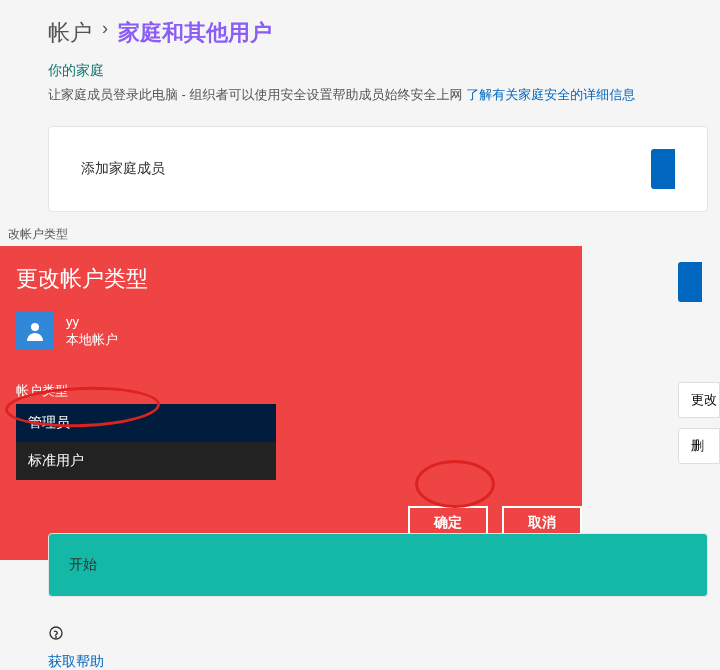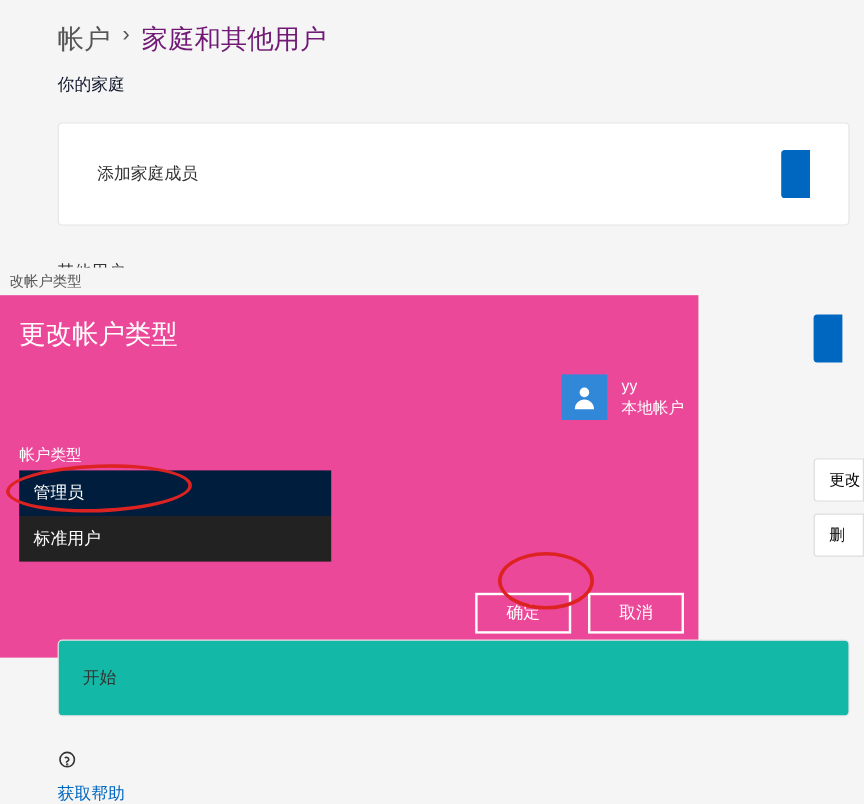--- a/index.html
+++ b/index.html
@@ -2,50 +2,50 @@
 <html><head>
   <meta charset="utf-8">
   <style>
     * { margin: 0; padding: 0; box-sizing: border-box; font-family: "Microsoft YaHei", "Segoe UI", sans-serif; }
     body { width: 720px; height: 670px; background: #f5f5f5; position: relative; overflow: hidden; }
     
     .header { padding: 18px 0 0 48px; }
     .breadcrumb { font-size: 22px; color: #333; display: flex; gap: 10px; }
     .breadcrumb .parent { color: #555; }
     .chevron { color: #555; font-size: 18px; }
-    .breadcrumb .current { color: #701a75; font-weight: 400; }
+    .breadcrumb .current { color: #8b5cf6; font-weight: 700; }
     
     .section { padding: 14px 0 0 48px; }
-    .section-title { font-size: 14px; color: #0f172a; margin-bottom: 6px; }
+    .section-title { font-size: 14px; color: #0f766e; margin-bottom: 6px; }
     .section-desc { font-size: 13px; color: #555; }
     .link { color: #0067c0; cursor: pointer; }
     
     .card { margin: 22px 0 0 48px; background: #fff; border: 1px solid #e5e5e5; border-radius: 4px; padding: 22px 32px; display: flex; justify-content: space-between; align-items: center; width: 660px; }
     .card-text { font-size: 14px; color: #333; }
     .blue-btn { width: 24px; height: 40px; background: #0067c0; border-radius: 3px 0 0 3px; }
     
     .truncated-label { margin: 30px 0 0 48px; font-size: 14px; color: #333; }
     
     .modal-container { position: absolute; top: 223px; left: 0; width: 582px; }
     .modal-title-bar { font-size: 12px; color: #555; padding: 3px 8px; background: #f5f5f5; }
-    .modal { background: #ec4899; color: #fff; padding: 18px 12px 20px 16px; position: relative; }
+    .modal { background: #ef4444; color: #fff; padding: 18px 0 20px 16px; position: relative; }
     .modal-heading { font-size: 22px; font-weight: 300; margin-bottom: 18px; }
-    .user-row { display: flex; align-items: center; gap: 12px; margin-bottom: 20px; justify-content: flex-end; }
+    .user-row { display: flex; align-items: center; gap: 12px; margin-bottom: 32px; }
     .avatar { width: 38px; height: 38px; background: #3288d8; display: flex; align-items: center; justify-content: center; }
     .avatar svg { width: 24px; height: 24px; fill: #fff; }
     .user-info { font-size: 13px; line-height: 1.4; }
     
     .type-label { font-size: 13px; margin-bottom: 4px; }
     .dropdown-list { width: 260px; }
     .dropdown-option { padding: 10px 12px; font-size: 14px; cursor: pointer; }
     .dropdown-option.selected { background: #001d3d; }
     .dropdown-option.alt { background: #222; }
     
     .modal-actions { display: flex; justify-content: flex-end; gap: 14px; margin-top: 26px; }
-    .modal-btn { border: 2px solid #fff; background: transparent; color: #fff; padding: 6px 24px; font-size: 14px; cursor: pointer; }
+    .modal-btn { border: 2px solid #fff; background: transparent; color: #fff; padding: 6px 24px; font-size: 14px; cursor: pointer; font-weight: bold; }
     
     .ring { position: absolute; border: 3px solid #d22; border-radius: 50%; pointer-events: none; }
     .ring1 { left: 5px; top: 387px; width: 155px; height: 40px; transform: rotate(-2deg); }
     .ring2 { left: 415px; top: 460px; width: 80px; height: 48px; }
     
     .side-actions { position: absolute; right: 0; top: 262px; display: flex; flex-direction: column; gap: 80px; align-items: flex-start; }
     .side-blue { width: 24px; height: 40px; background: #0067c0; border-radius: 3px 0 0 3px; }
     .side-white { background: #fff; border: 1px solid #ddd; border-radius: 3px 0 0 3px; padding: 8px 0 8px 12px; font-size: 13px; width: 42px; white-space: nowrap; overflow: hidden; }
     
     .bottom { position: absolute; top: 533px; left: 48px; width: 660px; }
@@ -60,20 +60,24 @@
 <div class="header">
   <div class="breadcrumb">
     <span class="parent">帐户</span>
     <span class="chevron">›</span>
     <span class="current">家庭和其他用户</span>
   </div>
 </div>
 
 <div class="section">
   <div class="section-title">你的家庭</div>
+  <div class="section-desc">
+    <span>让家庭成员登录此电脑 - 组织者可以使用安全设置帮助成员始终安全上网</span>
+    <span class="link">了解有关家庭安全的详细信息</span>
+  </div>
 </div>
 
 <div class="card">
   <span class="card-text">添加家庭成员</span>
   <div class="blue-btn"></div>
 </div>
 
 <div class="truncated-label">其他用户</div>
 
 <div class="side-actions">

